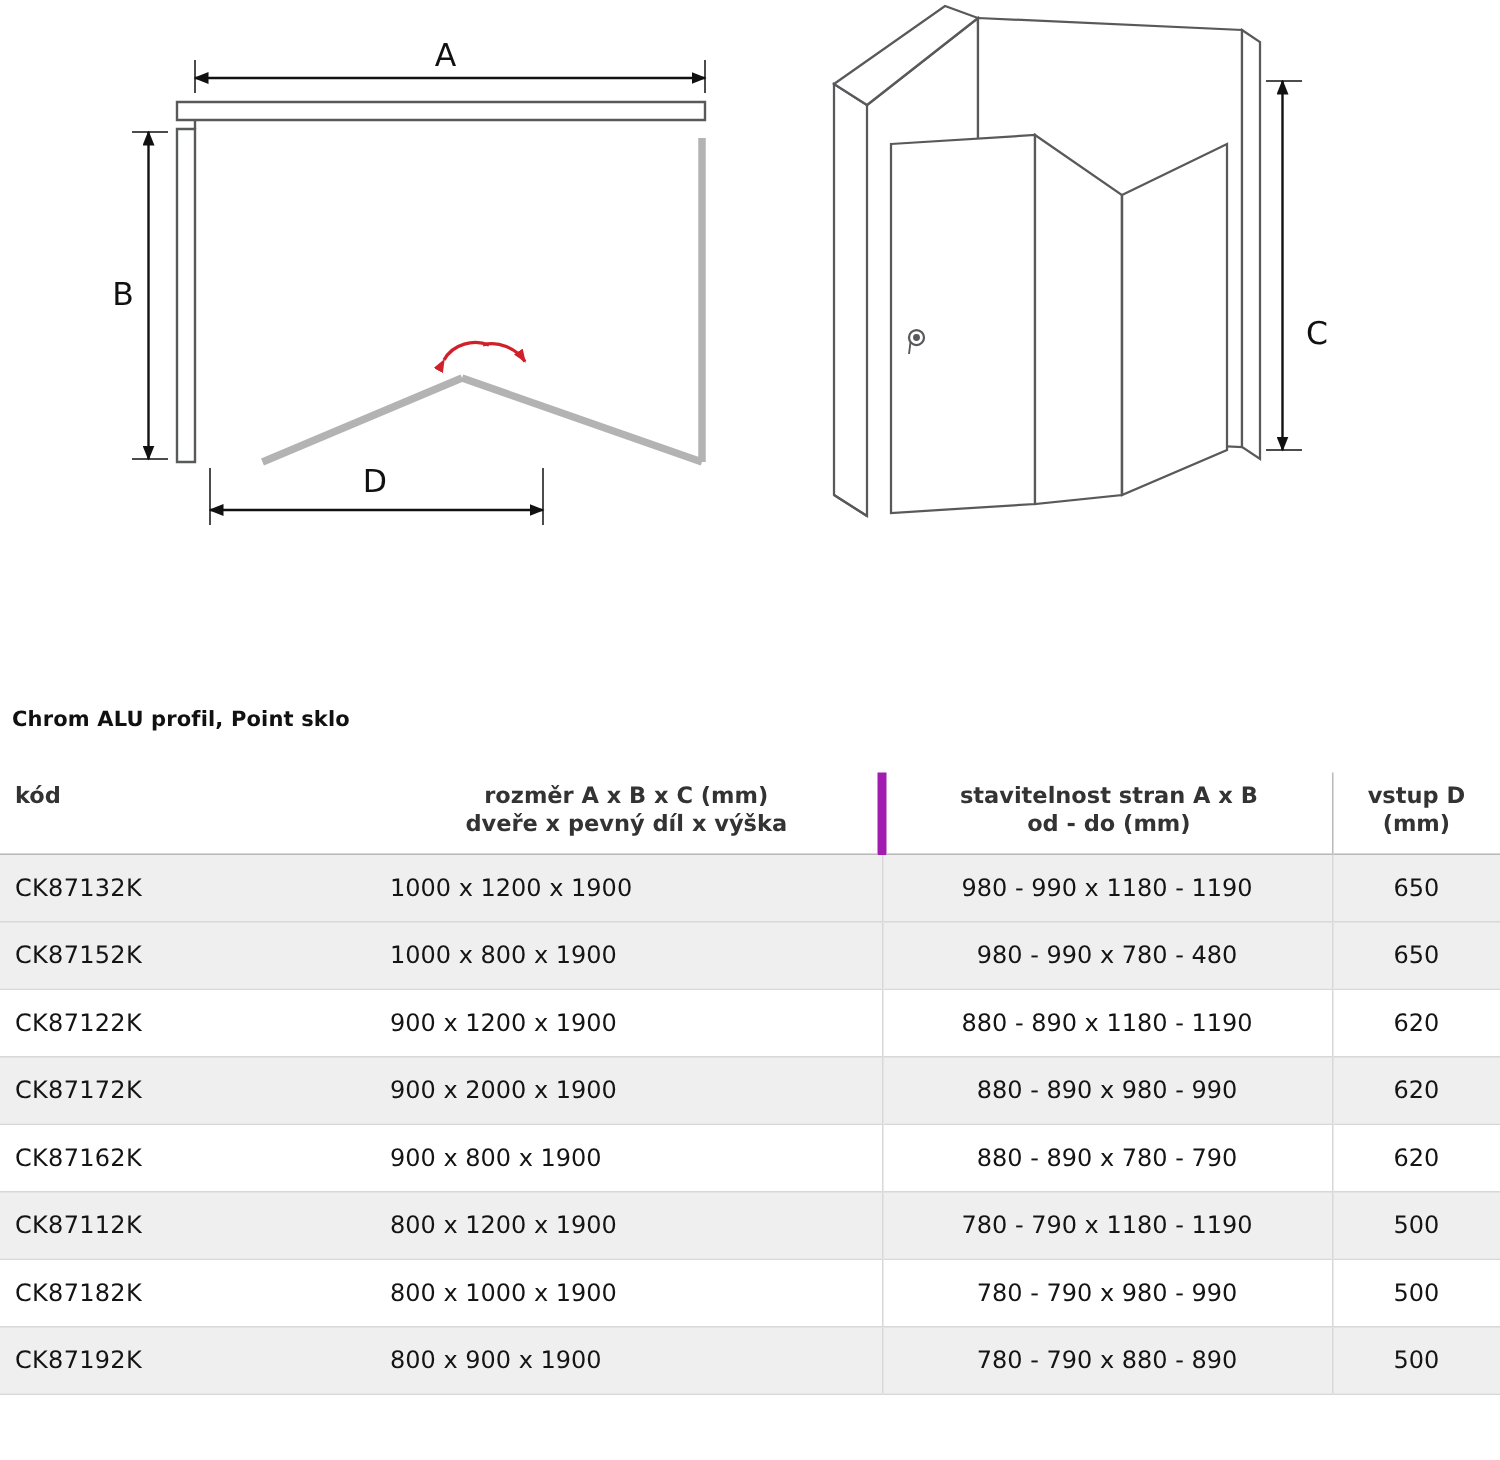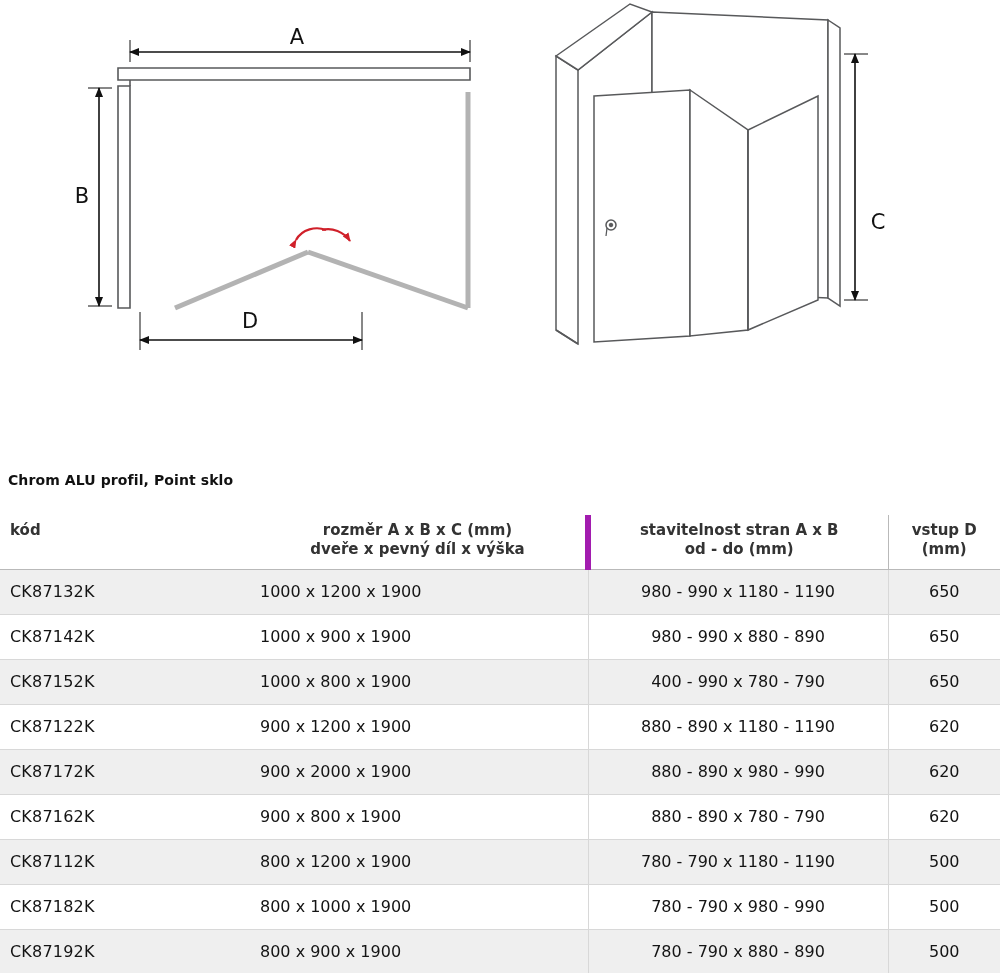--- a/index.html
+++ b/index.html
@@ -220,30 +220,24 @@
           </th>
         </tr>
       </thead>
       <tbody>
         <tr class="alt">
           <td class="c-code">CK87132K</td>
           <td class="c-dim">1000 x 1200 x 1900</td>
           <td class="c-adj">980 - 990 x 1180 - 1190</td>
           <td class="c-entry">650</td>
         </tr>
-        <tr class="plain">
-          <td class="c-code">CK87142K</td>
-          <td class="c-dim">1000 x 900 x 1900</td>
-          <td class="c-adj">980 - 990 x 880 - 890</td>
-          <td class="c-entry">650</td>
-        </tr>
         <tr class="alt">
           <td class="c-code">CK87152K</td>
           <td class="c-dim">1000 x 800 x 1900</td>
-          <td class="c-adj">400 - 990 x 780 - 790</td>
+          <td class="c-adj">980 - 990 x 780 - 480</td>
           <td class="c-entry">650</td>
         </tr>
         <tr class="plain">
           <td class="c-code">CK87122K</td>
           <td class="c-dim">900 x 1200 x 1900</td>
           <td class="c-adj">880 - 890 x 1180 - 1190</td>
           <td class="c-entry">620</td>
         </tr>
         <tr class="alt">
           <td class="c-code">CK87172K</td>

